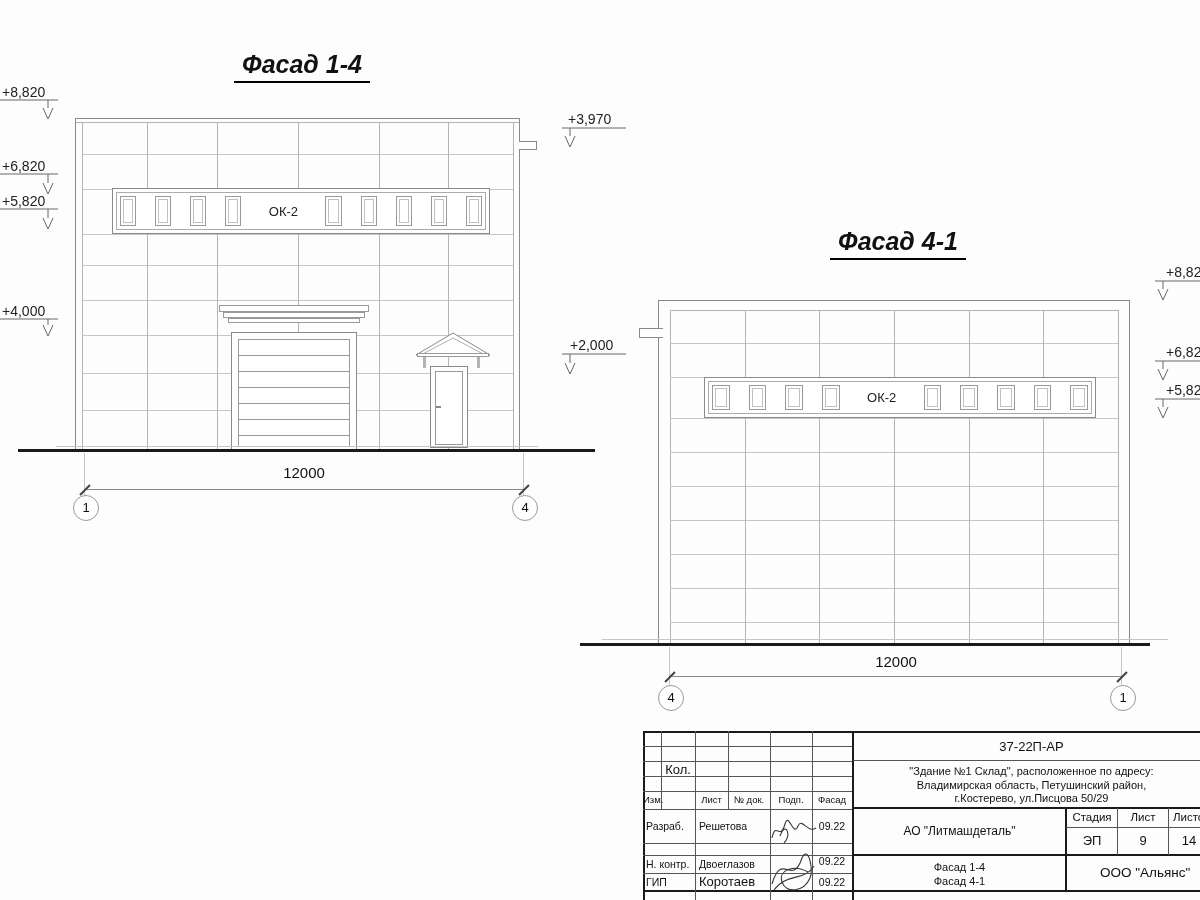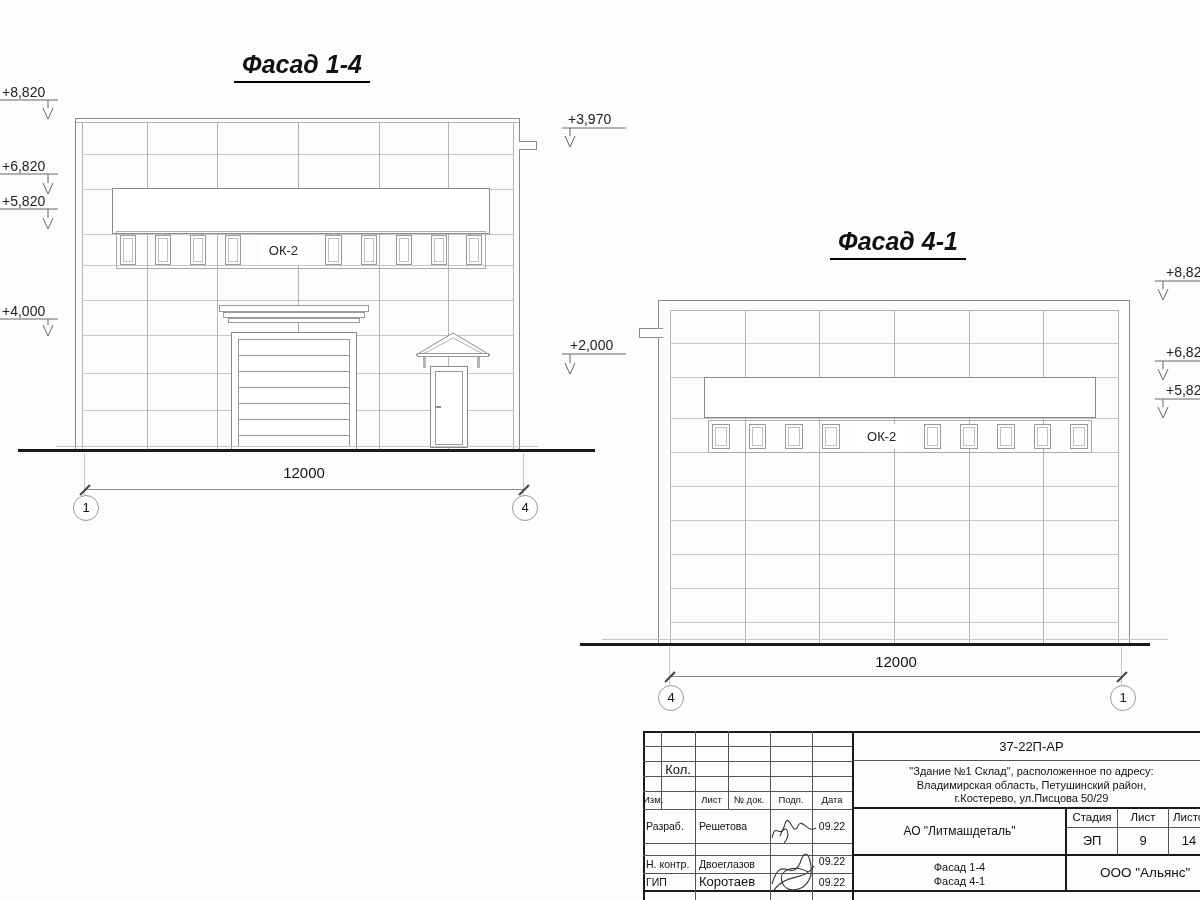--- a/index.html
+++ b/index.html
@@ -15,21 +15,21 @@
   .ln-k{position:absolute;background:#1a1a1a;}
   
   .ftitle{position:absolute;font-size:25px;font-weight:bold;font-style:italic;
           text-align:center;border-bottom:2px solid #000;padding-bottom:2px;color:#111;}
   
   .elev-t{position:absolute;font-size:14px;color:#222;white-space:nowrap;}
   .elev-svg{position:absolute;overflow:visible;}
   .elev-svg path{fill:none;stroke:#666;stroke-width:1;}
   
   .band{position:absolute;background:#fff;border:1px solid #8a8a8a;padding:3px;box-sizing:border-box;}
-  .band-in{border:1px solid #ababab;height:100%;box-sizing:border-box;display:flex;gap:19px;padding:3px;align-items:stretch;margin-top:39px;}
+  .band-in{border:1px solid #ababab;height:100%;box-sizing:border-box;display:flex;gap:19px;padding:3px;align-items:stretch;}
   .wcell{flex:1;border:1px solid #9a9a9a;box-shadow:inset 0 0 0 2px #fff,inset 0 0 0 3px #c0c0c0;background:#fff;}
   .wlabel{display:flex;align-items:center;justify-content:center;font-size:13px;color:#222;background:#fff;}
   
   .gate{position:absolute;background:#fff;border:1px solid #8a8a8a;box-sizing:border-box;}
   .gate-in{position:absolute;left:6px;right:6px;top:6px;bottom:2px;border:1px solid #9a9a9a;
            background:repeating-linear-gradient(to bottom,#fff 0px,#fff 15px,#9a9a9a 15px,#9a9a9a 16px);}
   .canopy{position:absolute;background:#fff;border:1px solid #9a9a9a;box-sizing:border-box;}
   .door{position:absolute;background:#fff;border:1px solid #8a8a8a;box-sizing:border-box;}
   .door-leaf{position:absolute;left:4px;right:4px;top:4px;bottom:2px;border:1px solid #9a9a9a;}
   .drain{position:absolute;background:#fff;border:1px solid #8a8a8a;box-sizing:border-box;}
@@ -250,21 +250,21 @@
     <div class="ln-s" style="left:853px;top:760px;width:347px;height:1px"></div>
     <div class="ln-s" style="left:1066px;top:827px;width:134px;height:1px"></div>
     <div class="ln-s" style="left:1117px;top:808px;width:1px;height:47px"></div>
     <div class="ln-s" style="left:1168px;top:808px;width:1px;height:47px"></div>
 
     <div class="tb-text ctr" style="left:643px;top:791px;width:19px;height:18px;line-height:18px;font-size:9.5px">Изм.</div>
     <div class="tb-text ctr" style="left:661px;top:761px;width:34px;height:18px;line-height:18px;font-size:13px">Кол.</div>
     <div class="tb-text ctr" style="left:695px;top:791px;width:33px;height:18px;line-height:18px;font-size:9.5px">Лист</div>
     <div class="tb-text ctr" style="left:728px;top:791px;width:42px;height:18px;line-height:18px;font-size:9.5px">№ док.</div>
     <div class="tb-text ctr" style="left:770px;top:791px;width:42px;height:18px;line-height:18px;font-size:9.5px">Подп.</div>
-    <div class="tb-text ctr" style="left:812px;top:791px;width:40px;height:18px;line-height:18px;font-size:9.5px">Дата</div>
+    <div class="tb-text ctr" style="left:812px;top:791px;width:40px;height:18px;line-height:18px;font-size:9.5px">Фасад</div>
 
     <div class="tb-text" style="left:646px;top:809px;width:49px;height:34px;line-height:34px;font-size:10.5px">Разраб.</div>
     <div class="tb-text" style="left:699px;top:809px;width:70px;height:34px;line-height:34px;font-size:10.5px">Решетова</div>
     <div class="tb-text ctr" style="left:812px;top:809px;width:40px;height:34px;line-height:34px;font-size:10.5px">09.22</div>
 
     <div class="tb-text" style="left:646px;top:855px;width:52px;height:18px;line-height:18px;font-size:10.5px">Н. контр.</div>
     <div class="tb-text" style="left:699px;top:855px;width:70px;height:18px;line-height:18px;font-size:10.5px">Двоеглазов</div>
     <div class="tb-text ctr" style="left:812px;top:852px;width:40px;height:18px;line-height:18px;font-size:10.5px">09.22</div>
 
     <div class="tb-text" style="left:646px;top:873px;width:52px;height:18px;line-height:18px;font-size:10.5px">ГИП</div>

